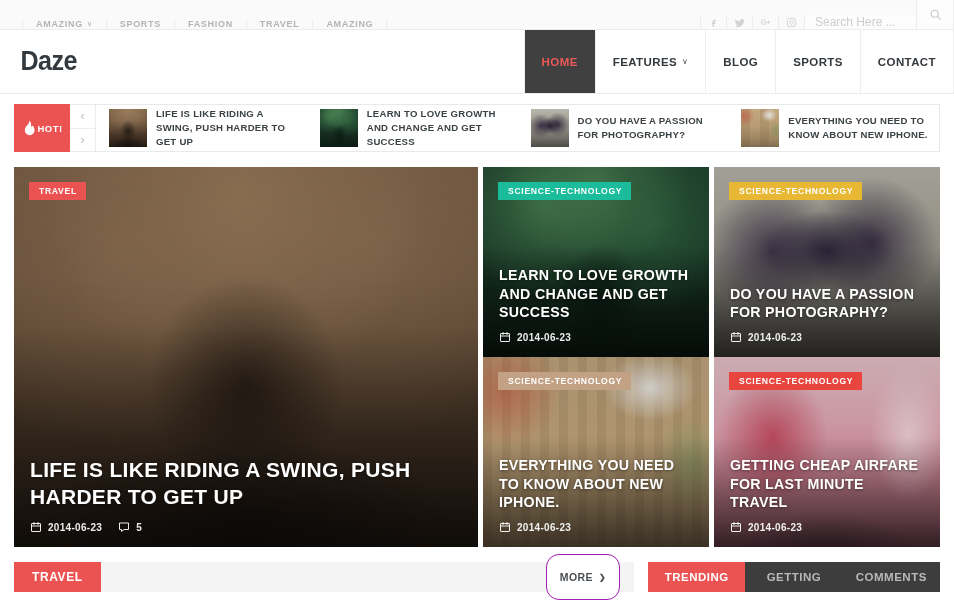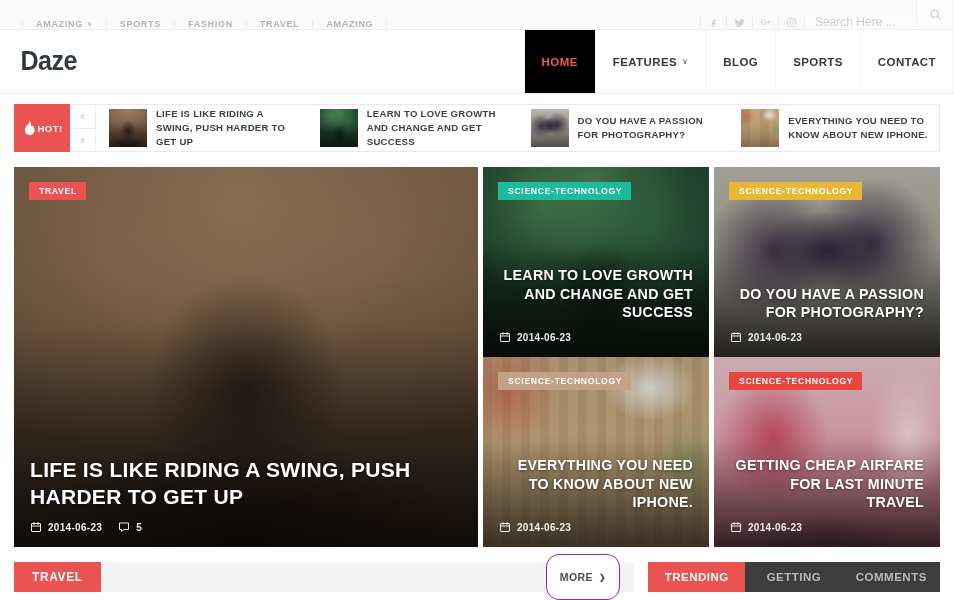--- a/index.html
+++ b/index.html
@@ -94,21 +94,21 @@
     padding: 0 17px;
     font-size: 11.5px;
     font-weight: bold;
     letter-spacing: 0.4px;
     color: #34393d;
     border-left: 1px solid #efefef;
     cursor: pointer;
     white-space: nowrap;
   }
   .mainnav-item:last-child { border-right: 1px solid #efefef; }
-  .mainnav-item.active { color: #ec5a57; background: #000000; }
+  .mainnav-item.active { color: #ec5a57; background: #404040; }
   .mainnav-item .caret { margin-left: 5px; font-size: 8px; font-weight: normal; color: #555; }
 
   
   .ticker {
     margin: 10px 14px 0 14px;
     height: 48px;
     background: #fff;
     border: 1px solid #e9e9e9;
     display: flex; align-items: stretch;
   }
@@ -161,21 +161,21 @@
   }
 
   
   .grid {
     margin: 15px 14px 0 14px;
     display: flex;
     gap: 5px;
     height: 380px;
   }
   .col-left  { width: 464px; display: flex; }
-  .col-right { flex: 1; display: flex; flex-direction: column; text-align: right; }
+  .col-right { flex: 1; display: flex; flex-direction: column; }
   .right-row { display: flex; gap: 5px; height: 50%; }
 
   .card {
     position: relative;
     overflow: hidden;
     flex: 1;
     cursor: pointer;
     background: #2a2a2a;
   }
   .card .bg { position: absolute; inset: 0; background-size: cover; background-position: center; }

